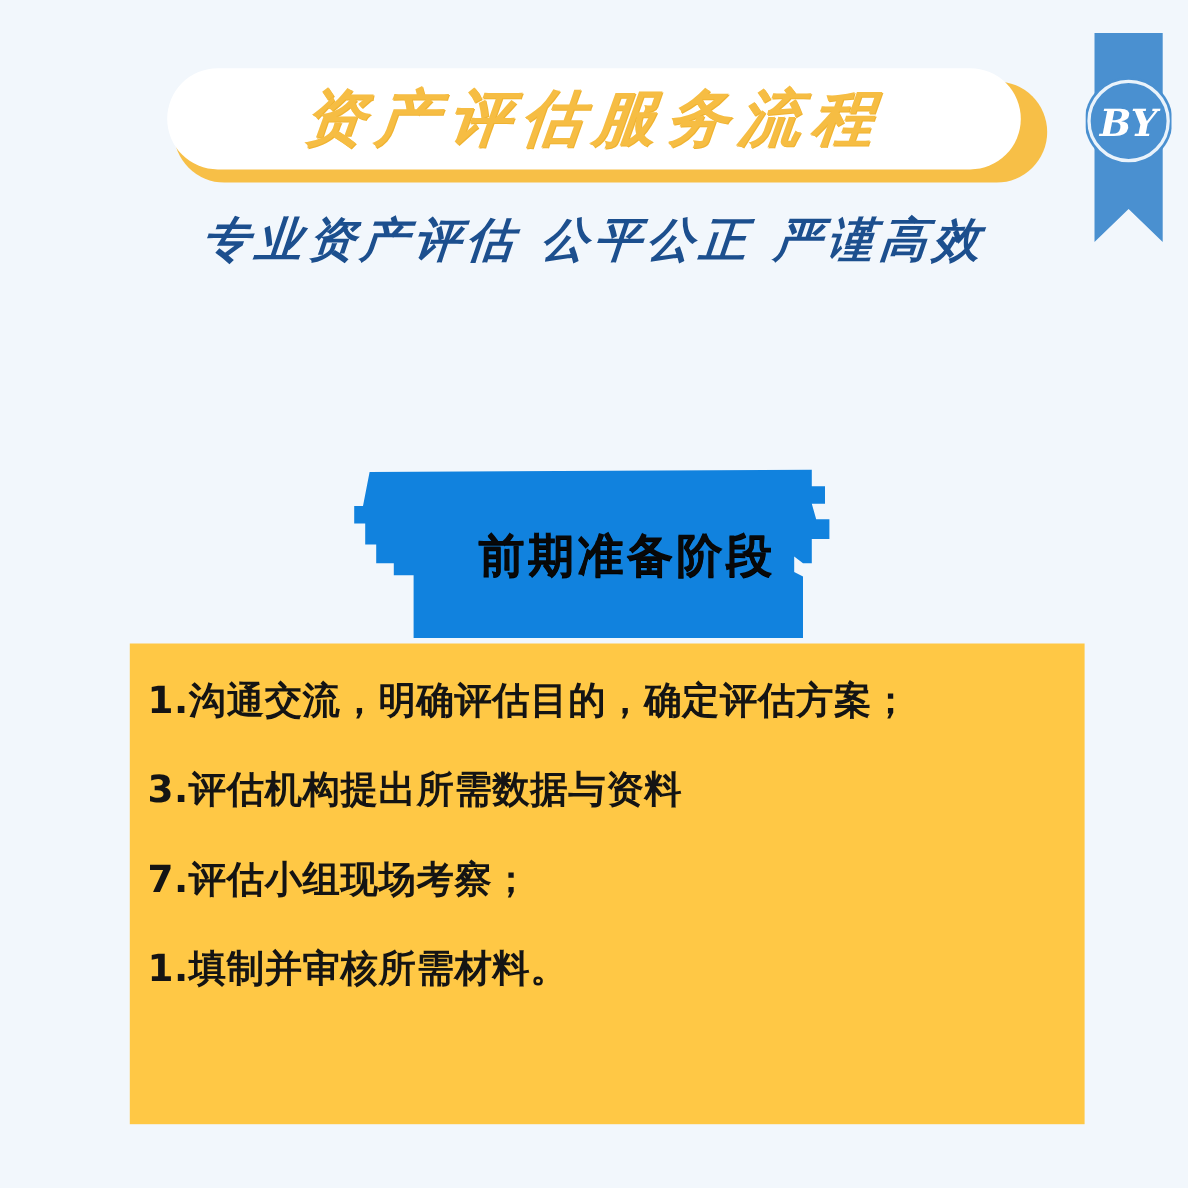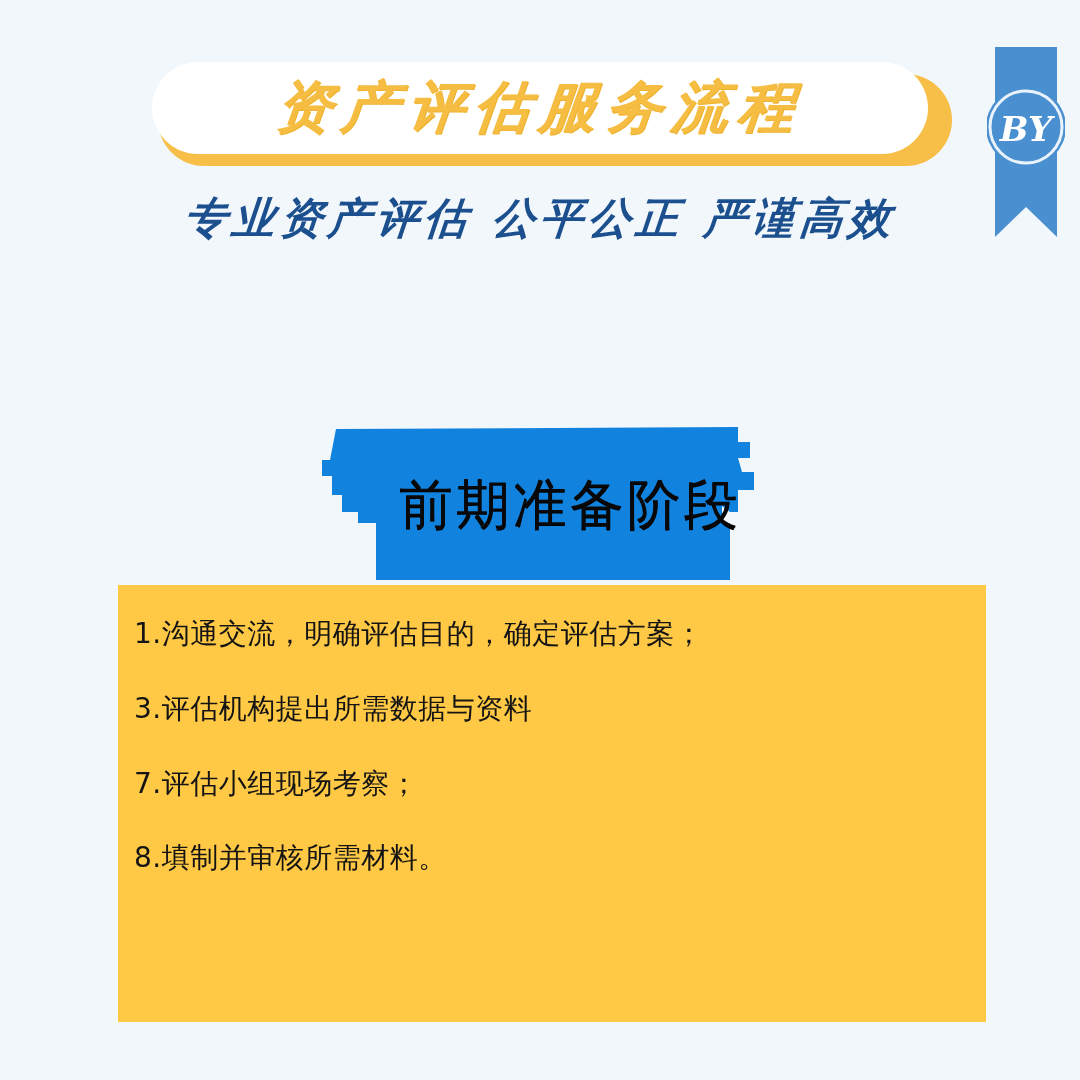--- a/index.html
+++ b/index.html
@@ -64,21 +64,20 @@
     text-shadow: 1px 1px 0 #f0b331;
   }
 
   
   .badge {
     position: absolute;
     left: 987px;
     top: 30px;
     width: 78px;
     height: 190px;
-    margin-top: 17px;
   }
   .badge svg { display: block; }
 
   
   .subtitle {
     position: absolute;
     left: 0px;
     top: 190px;
     width: 1080px;
     text-align: center;
@@ -103,22 +102,22 @@
   .banner-label {
     position: absolute;
     left: 318px;
     top: 420px;
     width: 480px;
     height: 170px;
     display: flex;
     align-items: center;
     justify-content: center;
     font-family: "DejaVu Sans", "Liberation Sans", sans-serif;
-    font-size: 54px;
-    font-weight: normal;
+    font-size: 42px;
+    font-weight: bold;
     color: #080808;
     letter-spacing: 3px;
     padding-left: 24px;
     box-sizing: border-box;
     text-shadow: 0 1px 0 #000;
   }
 
   
   .card {
     position: absolute;
@@ -130,22 +129,22 @@
     box-sizing: border-box;
     padding: 34px 0 0 16px;
   }
   .card-list {
     margin: 0;
     padding: 0;
     list-style: none;
   }
   .card-item {
     font-family: "DejaVu Sans", "Liberation Sans", sans-serif;
-    font-size: 28px;
-    font-weight: normal;
+    font-size: 34px;
+    font-weight: bold;
     color: #141414;
     line-height: 1.1;
     margin: 0 16px 44px 0;
     white-space: nowrap;
     letter-spacing: 0.5px;
   }
   .card-item:last-child { margin-bottom: 0; }
 </style>
 </head>
 <body>
@@ -182,17 +181,17 @@
                L24,75 L14,75 L14,56 L4,56 L4,40 L12,40 Z" fill="#1182de"></path>
     </svg>
   </div>
   <div class="banner-label">前期准备阶段</div>
 
   <div class="card">
     <ul class="card-list">
       <li class="card-item">1.沟通交流，明确评估目的，确定评估方案；</li>
       <li class="card-item">3.评估机构提出所需数据与资料</li>
       <li class="card-item">7.评估小组现场考察；</li>
-      <li class="card-item">8.填制并审核所需材料。</li>
+      <li class="card-item">1.填制并审核所需材料。</li>
     </ul>
   </div>
 
 </div>
 
 </body></html>

